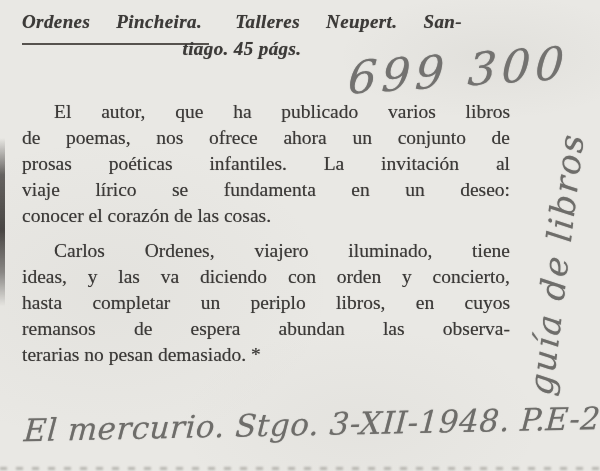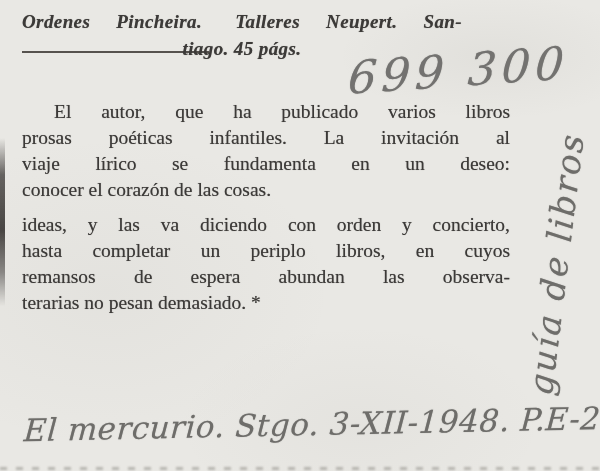--- a/index.html
+++ b/index.html
@@ -31,21 +31,21 @@
     line-height: 27px;
     font-weight: bold;
     font-style: italic;
     letter-spacing: 0.4px;
     text-shadow: 0 0 0.7px rgba(60,58,56,0.65);
   }
   .t-just { text-align: justify; text-align-last: justify; }
   .t-first { padding-left: 46px; }
   .u-author {
     border-bottom: 2.5px solid #56524e;
-    padding-bottom: 19px;
+    padding-bottom: 11px;
     padding-right: 7px;
   }
   .t-last { text-align: center; }
 
   .body-block {
     position: absolute;
     left: 22px;
     top: 99px;
     width: 488px;
     font-size: 19.5px;
@@ -126,25 +126,27 @@
   <div class="edge-artifact-bottom"></div>
 
   <div class="title-block">
     <div class="t-just"><span class="u-author">Ordenes Pincheira.</span><span> Talleres Neupert. San-</span></div>
     <div class="t-last">tiago. 45 págs.</div>
   </div>
 
   <div class="body-block">
     <div class="para para1">
       <div class="bline indent">El autor, que ha publicado varios libros</div>
+      <div class="bline">de poemas, nos ofrece ahora un conjunto de</div>
       <div class="bline">prosas poéticas infantiles. La invitación al</div>
       <div class="bline">viaje lírico se fundamenta en un deseo:</div>
       <div class="bline lastline">conocer el corazón de las cosas.</div>
     </div>
     <div class="para para2">
+      <div class="bline indent">Carlos Ordenes, viajero iluminado, tiene</div>
       <div class="bline">ideas, y las va diciendo con orden y concierto,</div>
       <div class="bline">hasta completar un periplo libros, en cuyos</div>
       <div class="bline">remansos de espera abundan las observa-</div>
       <div class="bline lastline">terarias no pesan demasiado. *</div>
     </div>
   </div>
 
   <div class="hand catalog-number">699 300</div>
 
   <div class="hand side-note">guía de libros</div>

